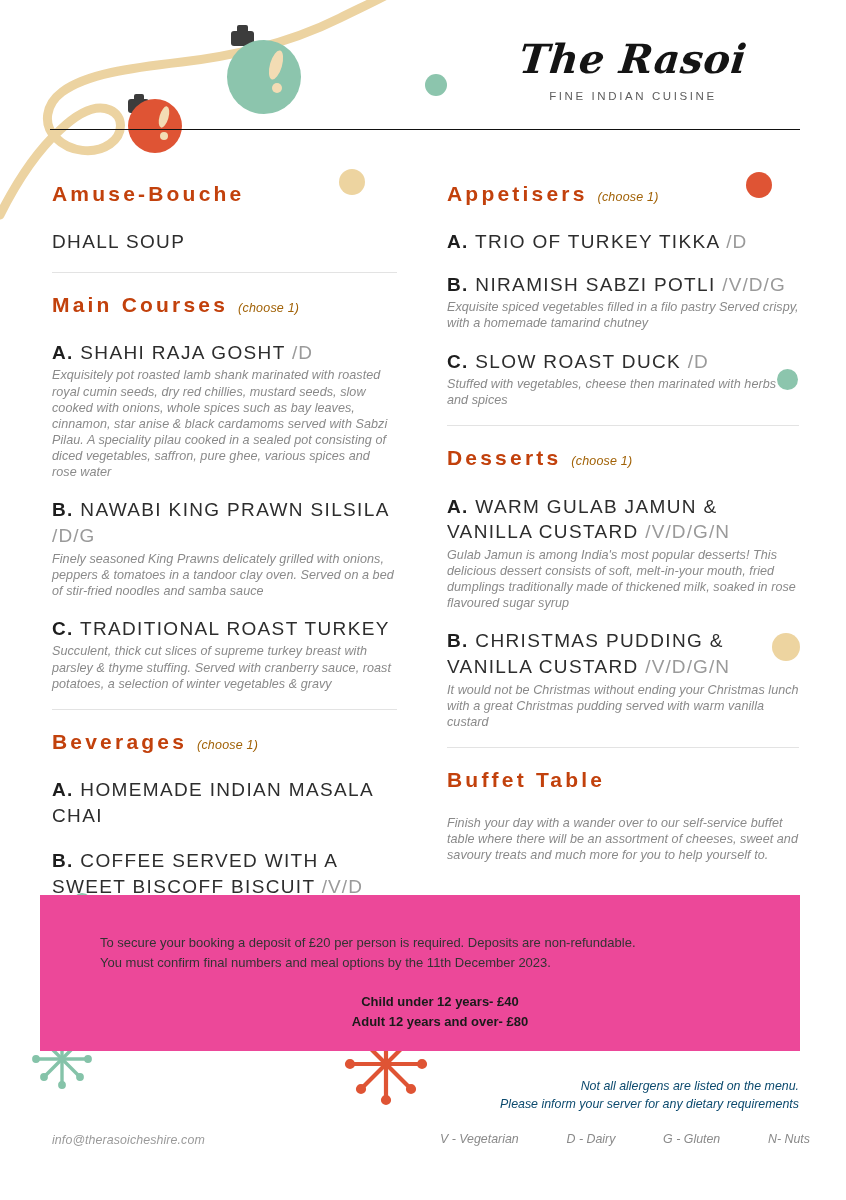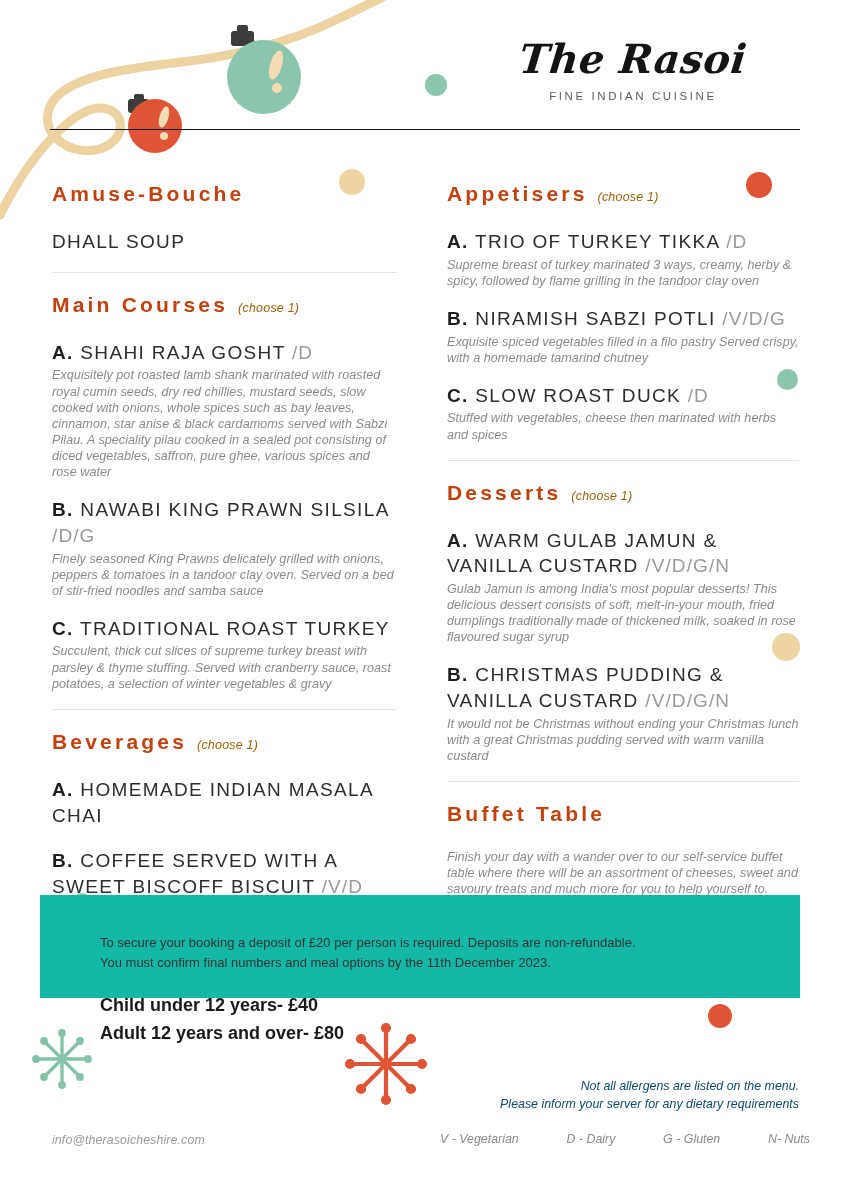--- a/index.html
+++ b/index.html
@@ -50,25 +50,25 @@
   .item-desc{
     font-size:12.6px;font-style:italic;color:#8a8a8a;line-height:1.28;margin:0;
     letter-spacing:.05px;
   }
   .plain-item{margin:0 0 20px 0;}
   .divider{height:1px;background:#e3e3e3;margin:14px 0 20px 0;}
   .gap-top{margin-top:6px;}
 
   
   .notice{
-    position:absolute;left:40px;top:895px;width:760px;height:103px;background:#14b8a6;
+    position:absolute;left:40px;top:895px;width:760px;height:156px;background:#ec4899;
   }
   .notice-body{position:absolute;left:60px;top:38px;width:680px;}
   .notice-line{font-size:13px;color:#333;line-height:1.55;margin:0;}
-  .notice-price{font-size:18px;color:#1a1a1a;font-weight:700;line-height:1.55;margin:0;}
+  .notice-price{font-size:13px;color:#1a1a1a;font-weight:700;line-height:1.55;margin:0;text-align:center;}
   .notice-prices{margin-top:19px;}
 
   
   .allergen-note{
     position:absolute;right:47px;top:1078px;width:420px;text-align:right;
     font-size:12.4px;font-style:italic;color:#0c4a6e;line-height:1.45;
   }
   .email{
     position:absolute;left:52px;top:1133px;font-size:12.4px;color:#9a9a9a;
     font-style:italic;letter-spacing:.1px;text-align:center;
@@ -194,21 +194,20 @@
     </div>
 
   <div class="col col-right" id="col-right">
       <div class="sec">
         <div class="sec-head">
           <h2 class="sec-title">Appetisers</h2>
           <span class="sec-choose">(choose 1)</span>
         </div>
         <div class="item">
           <div class="item-title"><span class="ltr">A.</span> <span>TRIO OF TURKEY TIKKA</span> <span class="alg">/D</span></div>
-          <p class="item-desc">Supreme breast of turkey marinated 3 ways, creamy, herby &amp; spicy, followed by flame grilling in the tandoor clay oven</p>
         </div>
         <div class="item">
           <div class="item-title"><span class="ltr">B.</span> <span>NIRAMISH SABZI POTLI</span> <span class="alg">/V/D/G</span></div>
           <p class="item-desc">Exquisite spiced vegetables filled in a filo pastry Served crispy, with a homemade tamarind chutney</p>
         </div>
         <div class="item">
           <div class="item-title"><span class="ltr">C.</span> <span>SLOW ROAST DUCK</span> <span class="alg">/D</span></div>
           <p class="item-desc">Stuffed with vegetables, cheese then marinated with herbs and spices</p>
         </div>
       </div>

